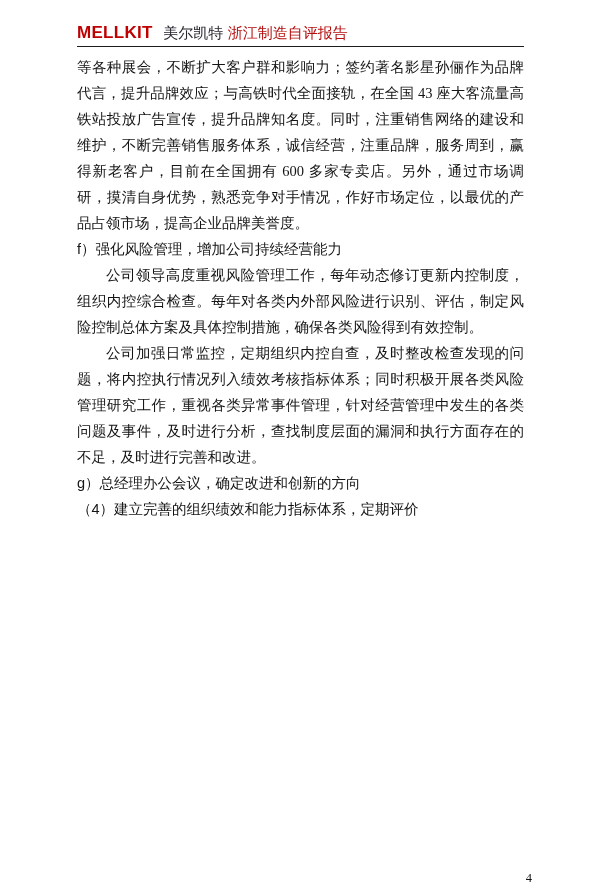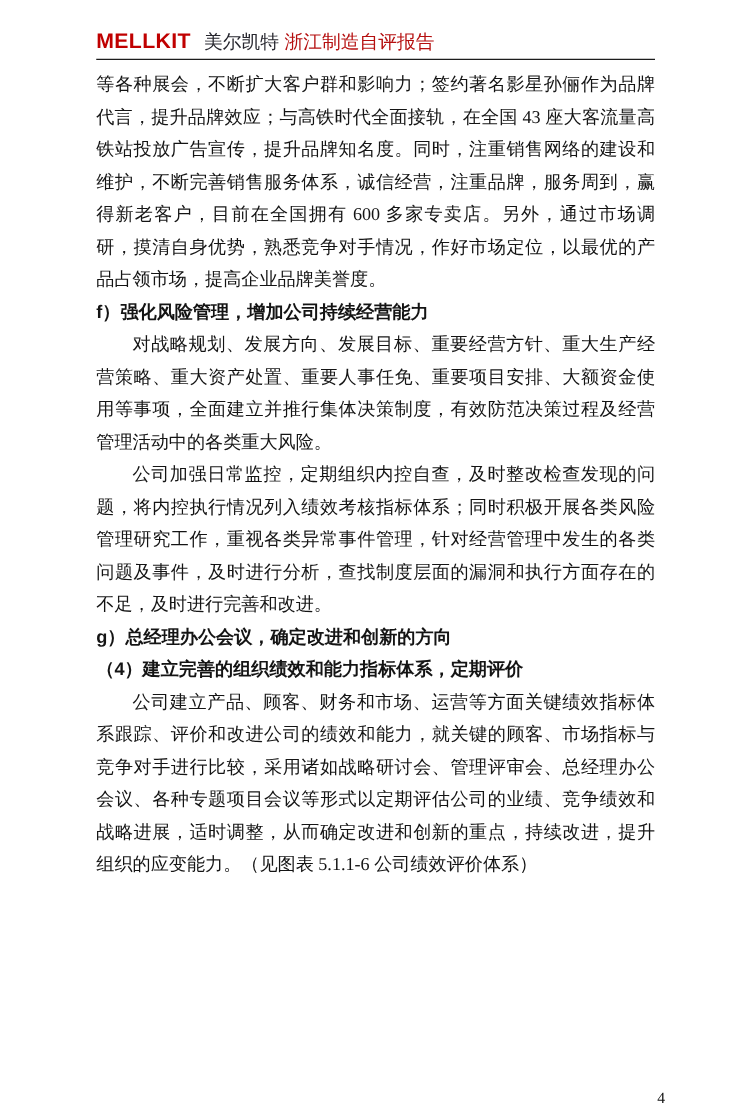--- a/index.html
+++ b/index.html
@@ -50,21 +50,21 @@
   .para {
     margin: 0;
     text-indent: 2em;
   }
   .para.flush {
     text-indent: 0;
   }
   .heading {
     margin: 0;
     font-family: "Liberation Sans", sans-serif;
-    font-weight: bold;
+    font-weight: normal;
     font-size: 14.5px;
     line-height: 26px;
     text-align: left;
   }
   .page-number {
     position: absolute;
     right: 18px;
     bottom: 13px;
     font-size: 12.5px;
     color: #111111;
@@ -78,22 +78,21 @@
 
   <header class="doc-header">
     <span class="brand-en">MELLKIT</span>
     <span class="brand-cn">美尔凯特</span>
     <span class="doc-title">浙江制造自评报告</span>
   </header>
 
   <main class="doc-body">
     <p class="para flush">等各种展会，不断扩大客户群和影响力；签约著名影星孙俪作为品牌代言，提升品牌效应；与高铁时代全面接轨，在全国 43 座大客流量高铁站投放广告宣传，提升品牌知名度。同时，注重销售网络的建设和维护，不断完善销售服务体系，诚信经营，注重品牌，服务周到，赢得新老客户，目前在全国拥有 600 多家专卖店。另外，通过市场调研，摸清自身优势，熟悉竞争对手情况，作好市场定位，以最优的产品占领市场，提高企业品牌美誉度。</p>
     <h2 class="heading">f）强化风险管理，增加公司持续经营能力</h2>
-    <p class="para">对战略规划、发展方向、发展目标、重要经营方针、重大生产经营策略、重大资产处置、重要人事任免、重要项目安排、大额资金使用等事项，全面建立并推行集体决策制度，有效防范决策过程及经营管理活动中的各类重大风险。</p>
+    <p class="para">公司领导高度重视风险管理工作，每年动态修订更新内控制度，组织内控综合检查。每年对各类内外部风险进行识别、评估，制定风险控制总体方案及具体控制措施，确保各类风险得到有效控制。</p>
     <p class="para">公司加强日常监控，定期组织内控自查，及时整改检查发现的问题，将内控执行情况列入绩效考核指标体系；同时积极开展各类风险管理研究工作，重视各类异常事件管理，针对经营管理中发生的各类问题及事件，及时进行分析，查找制度层面的漏洞和执行方面存在的不足，及时进行完善和改进。</p>
     <h2 class="heading">g）总经理办公会议，确定改进和创新的方向</h2>
     <h3 class="heading">（4）建立完善的组织绩效和能力指标体系，定期评价</h3>
-    <p class="para">公司建立产品、顾客、财务和市场、运营等方面关键绩效指标体系跟踪、评价和改进公司的绩效和能力，就关键的顾客、市场指标与竞争对手进行比较，采用诸如战略研讨会、管理评审会、总经理办公会议、各种专题项目会议等形式以定期评估公司的业绩、竞争绩效和战略进展，适时调整，从而确定改进和创新的重点，持续改进，提升组织的应变能力。（见图表 5.1.1-6 公司绩效评价体系）</p>
   </main>
 
   <div class="page-number">4</div>
 
 </div>
 
 </body></html>

